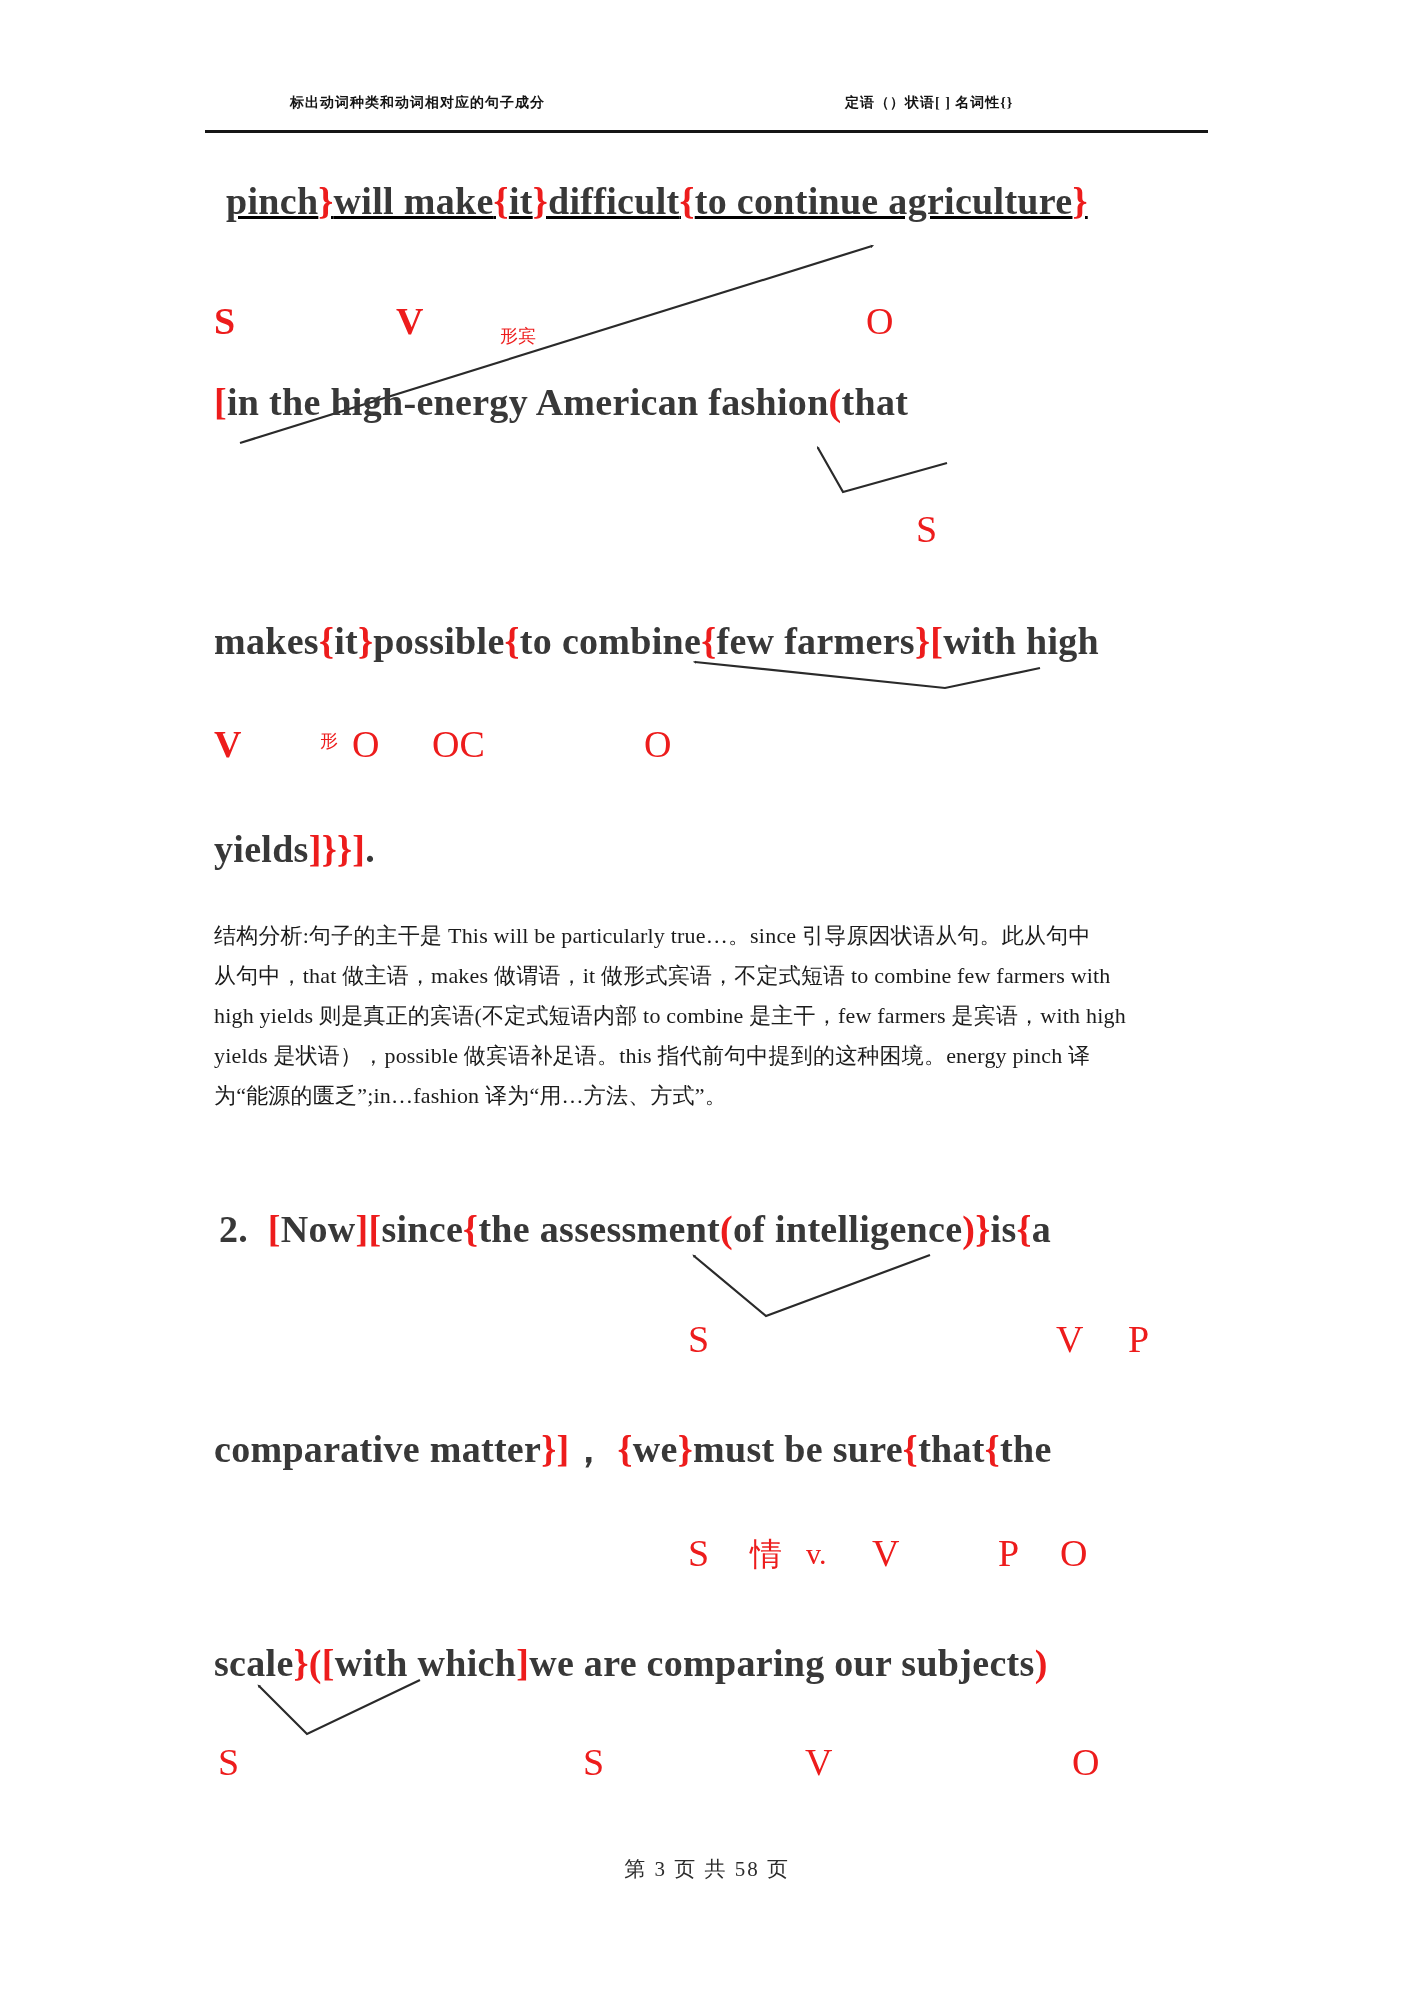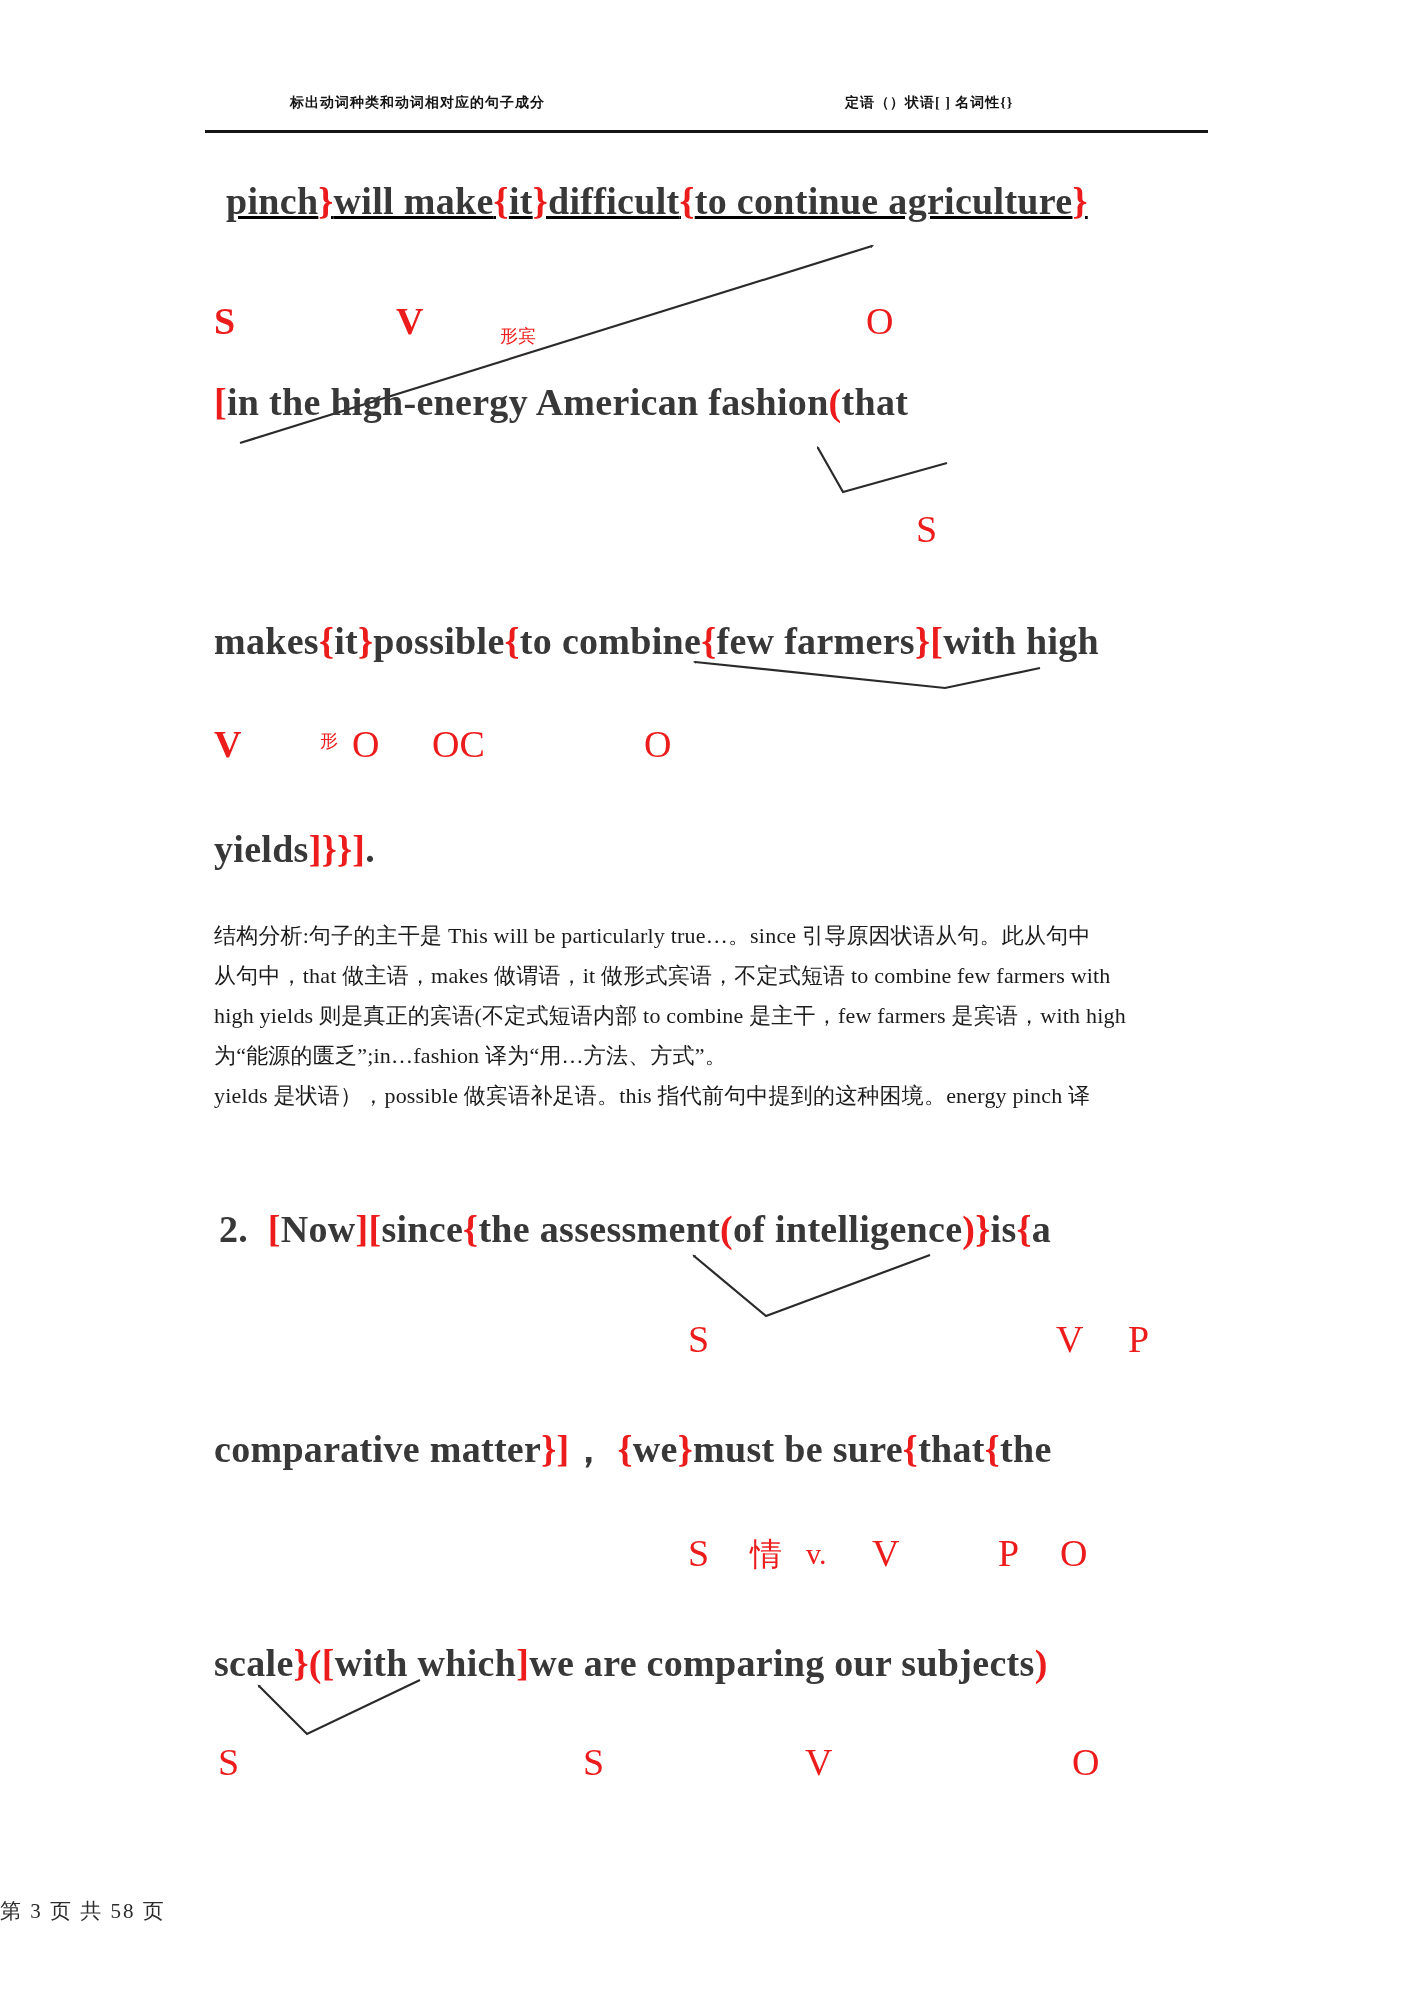--- a/index.html
+++ b/index.html
@@ -40,22 +40,22 @@
   .glabel.vsmall{font-size:30px;}
   .para{
     position:absolute;left:214px;top:916px;
     font-size:22px;line-height:40px;color:#1b1b1b;
     letter-spacing:0.2px;
   }
   .para .pline{white-space:pre;}
   .arrow-layer{position:absolute;left:0;top:0;width:1414px;height:1999px;}
   .footer{
     position:absolute;top:1855px;left:0;width:100%;
-    font-size:21px;color:#2c2c2c;
-    letter-spacing:2px;white-space:pre;margin-top:42px;
+    text-align:center;font-size:21px;color:#2c2c2c;
+    letter-spacing:2px;white-space:pre;
   }
 </style>
 </head>
 <body>
 
 <div class="page">
 
   <div class="hdr-text hdr-left">标出动词种类和动词相对应的句子成分</div>
   <div class="hdr-text hdr-right">定语（）状语[ ] 名词性{}</div>
   <div class="hdr-rule"></div>
@@ -109,19 +109,19 @@
       <span class="glabel" style="left: 218px; top: 1743px;">S</span>
       <span class="glabel" style="left: 583px; top: 1743px;">S</span>
       <span class="glabel" style="left: 805px; top: 1743px;">V</span>
       <span class="glabel" style="left: 1072px; top: 1743px;">O</span>
     </div>
 
   <div class="para" id="para">
       <div class="pline">结构分析:句子的主干是 This will be particularly true…。since 引导原因状语从句。此从句中</div>
       <div class="pline">从句中，that 做主语，makes 做谓语，it 做形式宾语，不定式短语 to combine few farmers with</div>
       <div class="pline">high yields 则是真正的宾语(不定式短语内部 to combine 是主干，few farmers 是宾语，with high</div>
+      <div class="pline">yields 是状语），possible 做宾语补足语。this 指代前句中提到的这种困境。energy pinch 译</div>
       <div class="pline">为“能源的匮乏”;in…fashion 译为“用…方法、方式”。</div>
-      <div class="pline">yields 是状语），possible 做宾语补足语。this 指代前句中提到的这种困境。energy pinch 译</div>
     </div>
 
   <div class="footer">第 3 页 共 58 页</div>
 
 </div>
 
 </body></html>

